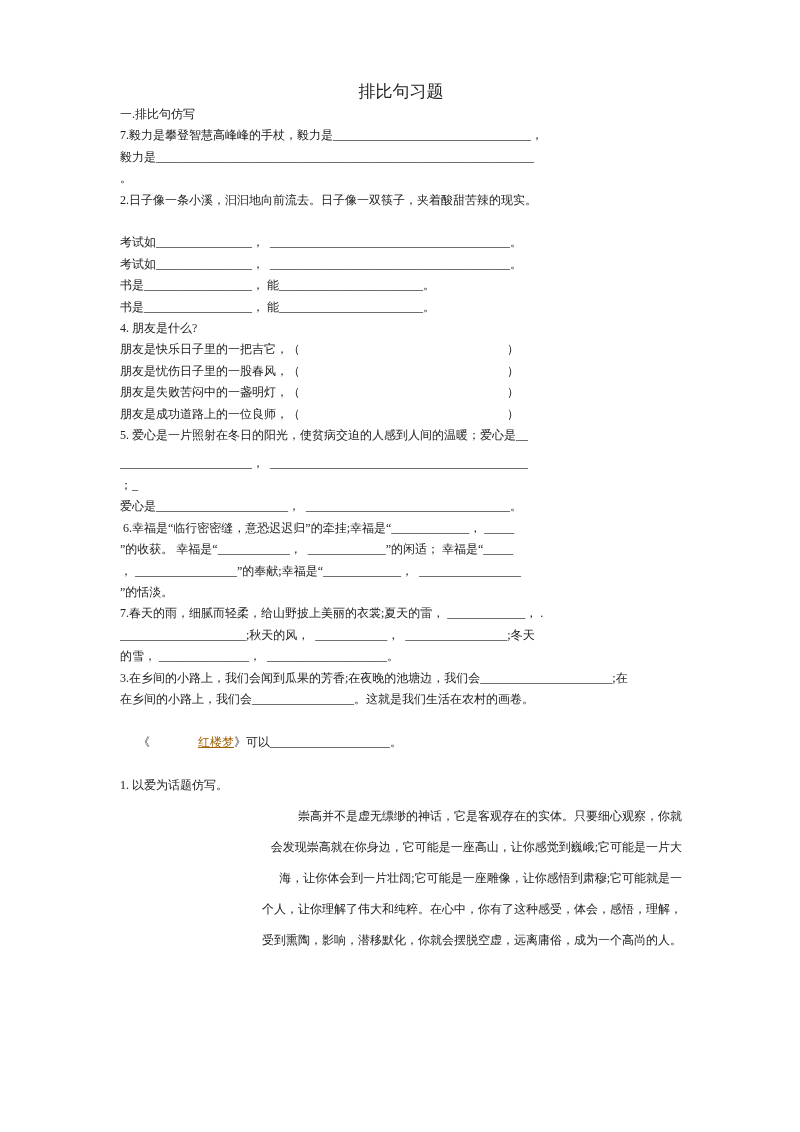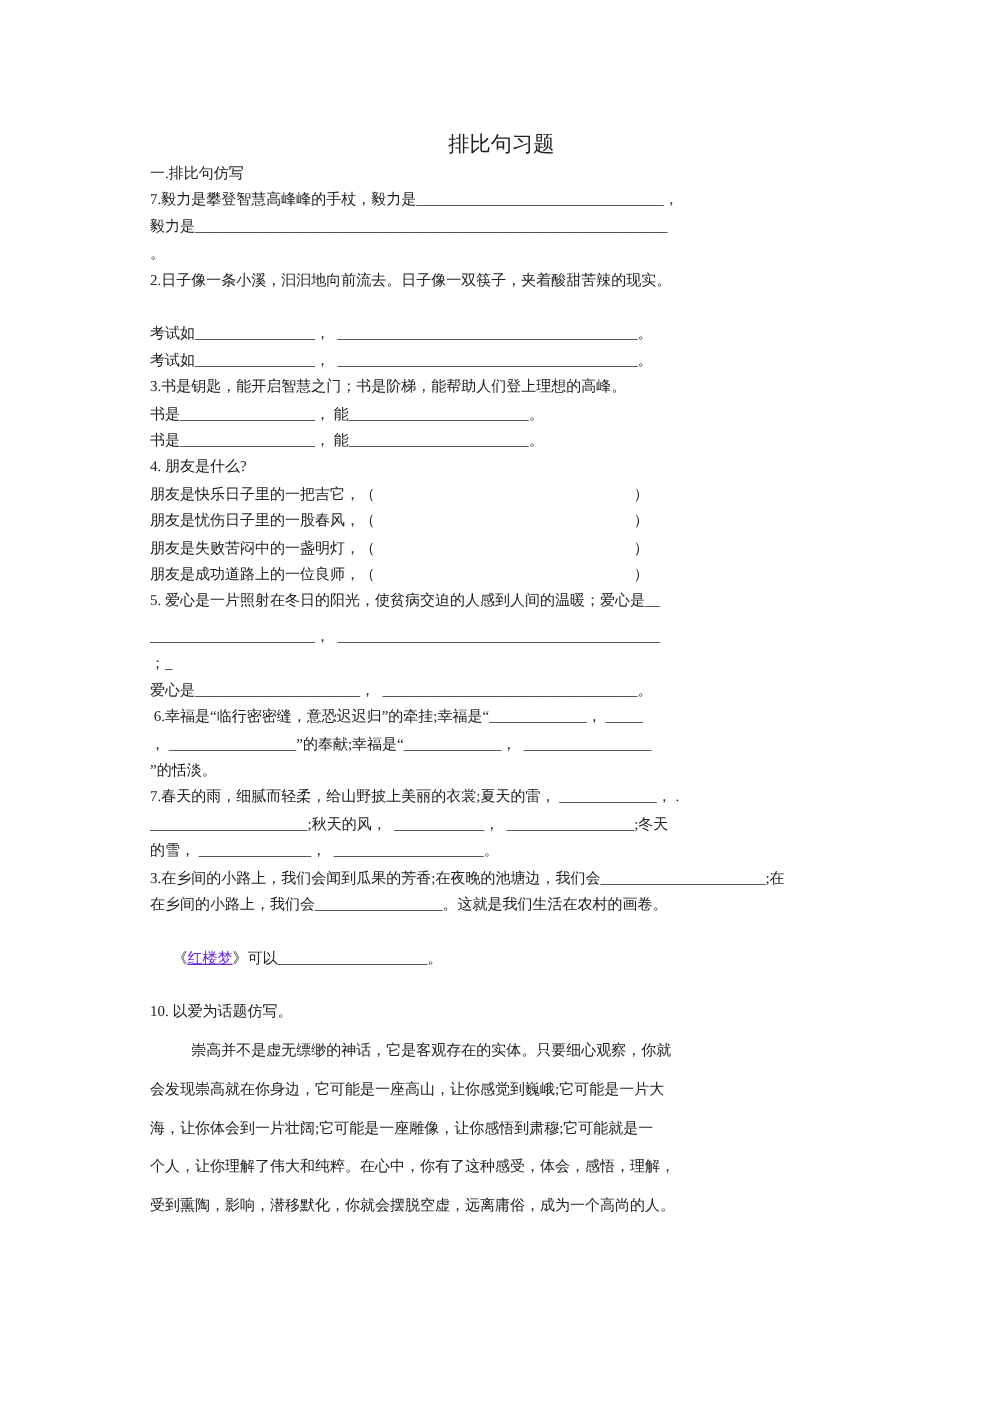--- a/index.html
+++ b/index.html
@@ -8,88 +8,89 @@
     width:800px;
     height:1132px;
     background:#ffffff;
     overflow:hidden;
     font-family:"Liberation Serif","DejaVu Serif",serif;
     color:#212121;
   }
   .content{
     position:absolute;
     left:120px;
-    top:104px;
+    top:80px;
     width:562px;
     font-family:Liberation Serif, serif;
   }
   .doc-title{
     font-size:17px;
     line-height:24px;
     text-align:center;
     white-space:pre;
   }
   .line{
     font-size:12px;
     line-height:21.4px;
     min-height:21.4px;
     white-space:pre;
   }
   .mt6{margin-top:7px;}
   .paragraph{margin-top:5px;}
-  .para{line-height:31px;min-height:31px;}
+  .para{line-height:31px;min-height:31px;text-align:right;}
   .indent{text-indent:33px;}
   .link{
-    color:#6d28d9;
+    color:#a16207;
     text-decoration:underline;
     cursor:pointer;
+    margin-left:48px;
   }
 </style>
 </head>
 <body>
 
 <div class="page">
   <div class="content">
 
     <div class="doc-title">排比句习题</div>
 
     <div class="line">一.排比句仿写</div>
     <div class="line">7.毅力是攀登智慧高峰峰的手杖，毅力是_________________________________，</div>
     <div class="line">毅力是_______________________________________________________________</div>
     <div class="line">。</div>
     <div class="line">2.日子像一条小溪，汩汩地向前流去。日子像一双筷子，夹着酸甜苦辣的现实。</div>
     <div class="line"></div>
     <div class="line">考试如________________，  ________________________________________。</div>
     <div class="line">考试如________________，  ________________________________________。</div>
-    <div class="line">3.书是钥匙，能开启智慧之门；书是阶梯，能帮助人们登上理想的高峰。</div>
     <div class="line">书是__________________， 能________________________。</div>
     <div class="line">书是__________________， 能________________________。</div>
     <div class="line">4. 朋友是什么?</div>
     <div class="line">朋友是快乐日子里的一把吉它，（                                                                     ）</div>
     <div class="line">朋友是忧伤日子里的一股春风，（                                                                     ）</div>
     <div class="line">朋友是失败苦闷中的一盏明灯，（                                                                     ）</div>
     <div class="line">朋友是成功道路上的一位良师，（                                                                     ）</div>
     <div class="line">5. 爱心是一片照射在冬日的阳光，使贫病交迫的人感到人间的温暖；爱心是__</div>
     <div class="line mt6">______________________，  ___________________________________________</div>
     <div class="line">；_</div>
     <div class="line">爱心是______________________，  __________________________________。</div>
     <div class="line"> 6.幸福是“临行密密缝，意恐迟迟归”的牵挂;幸福是“_____________， _____</div>
+    <div class="line">”的收获。 幸福是“____________，  _____________”的闲适； 幸福是“_____</div>
     <div class="line">， _________________”的奉献;幸福是“_____________，  _________________</div>
     <div class="line">”的恬淡。</div>
     <div class="line">7.春天的雨，细腻而轻柔，给山野披上美丽的衣裳;夏天的雷， _____________， .</div>
     <div class="line">_____________________;秋天的风，  ____________，  _________________;冬天</div>
     <div class="line">的雪， _______________，  ____________________。</div>
     <div class="line">3.在乡间的小路上，我们会闻到瓜果的芳香;在夜晚的池塘边，我们会______________________;在</div>
     <div class="line">在乡间的小路上，我们会_________________。这就是我们生活在农村的画卷。</div>
 
     <div class="line">
       <span>《</span><a class="link">红楼梦</a><span>》可以____________________。</span>
     </div>
 
-    <div class="line">10. 以爱为话题仿写。</div>
+    <div class="line">1. 以爱为话题仿写。</div>
 
     <div class="paragraph">
       <div class="line para indent">崇高并不是虚无缥缈的神话，它是客观存在的实体。只要细心观察，你就</div>
       <div class="line para">会发现崇高就在你身边，它可能是一座高山，让你感觉到巍峨;它可能是一片大</div>
       <div class="line para">海，让你体会到一片壮阔;它可能是一座雕像，让你感悟到肃穆;它可能就是一</div>
       <div class="line para">个人，让你理解了伟大和纯粹。在心中，你有了这种感受，体会，感悟，理解，</div>
       <div class="line para">受到熏陶，影响，潜移默化，你就会摆脱空虚，远离庸俗，成为一个高尚的人。</div>
     </div>
 
   </div>

